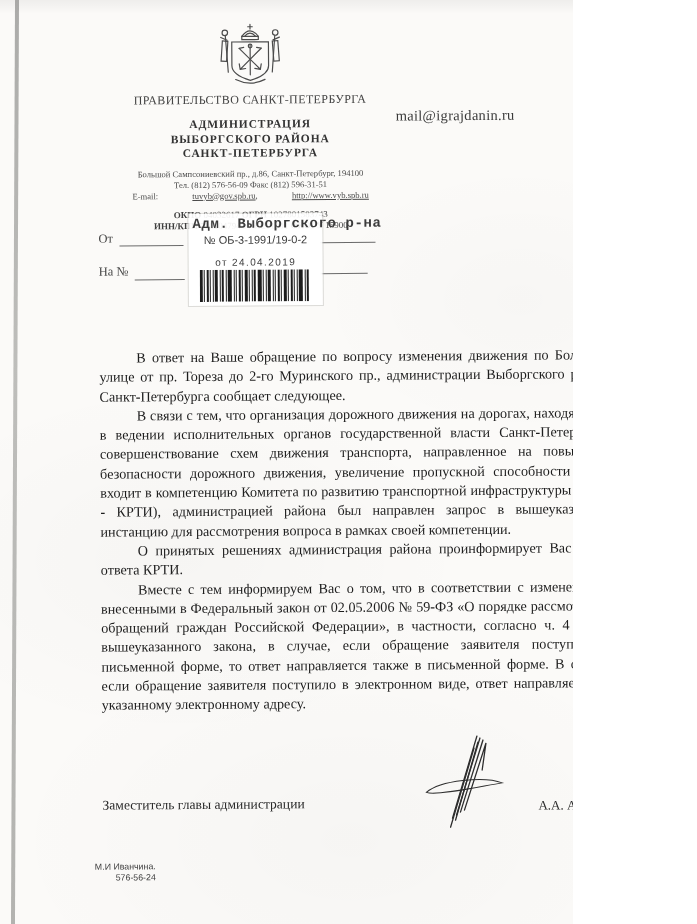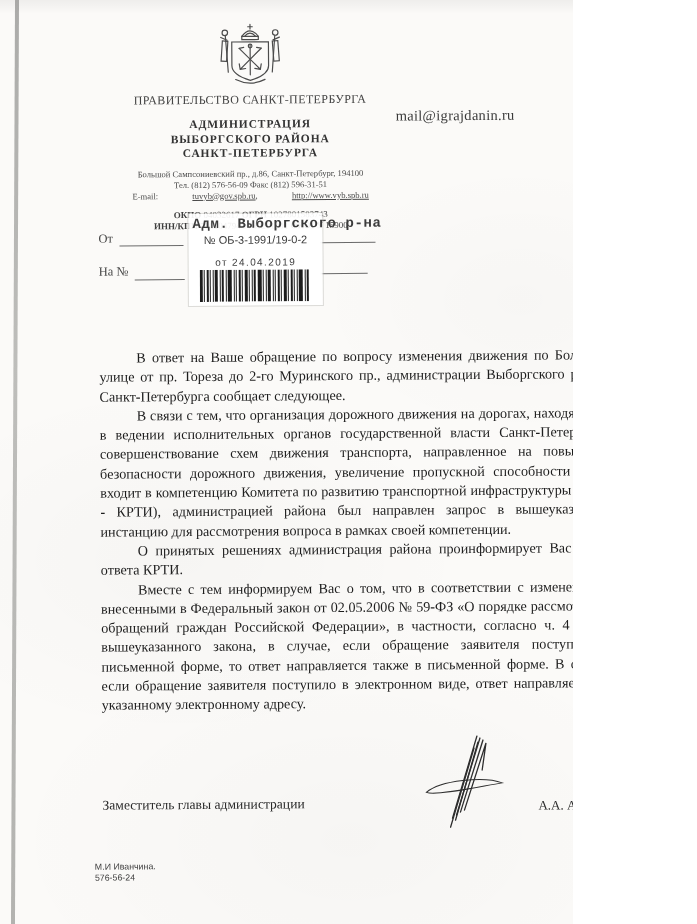--- a/index.html
+++ b/index.html
@@ -49,21 +49,21 @@
              text-align:justify;color:#1e1e1e;}
   #body-text p{margin:0;text-indent:37px;}
 
   
   #sig-position{position:absolute;left:100px;top:796px;font-size:13.6px;color:#2a2a2a;}
   #sig-name{position:absolute;left:536px;top:799px;font-size:13px;color:#2a2a2a;}
   #sig-stroke{position:absolute;left:420px;top:731px;}
 
   
   #executor{position:absolute;left:92px;top:860px;font-family:"Liberation Sans", sans-serif;
-            font-size:8.8px;line-height:11px;color:#3d3d3d;}
+            font-size:8.8px;line-height:11px;color:#3d3d3d;text-align:right;}
 </style>
 </head>
 <body>
 
 <div id="frame">
   <div id="paper"></div>
   <div id="page-edge"></div>
 
   <div id="content">
 

